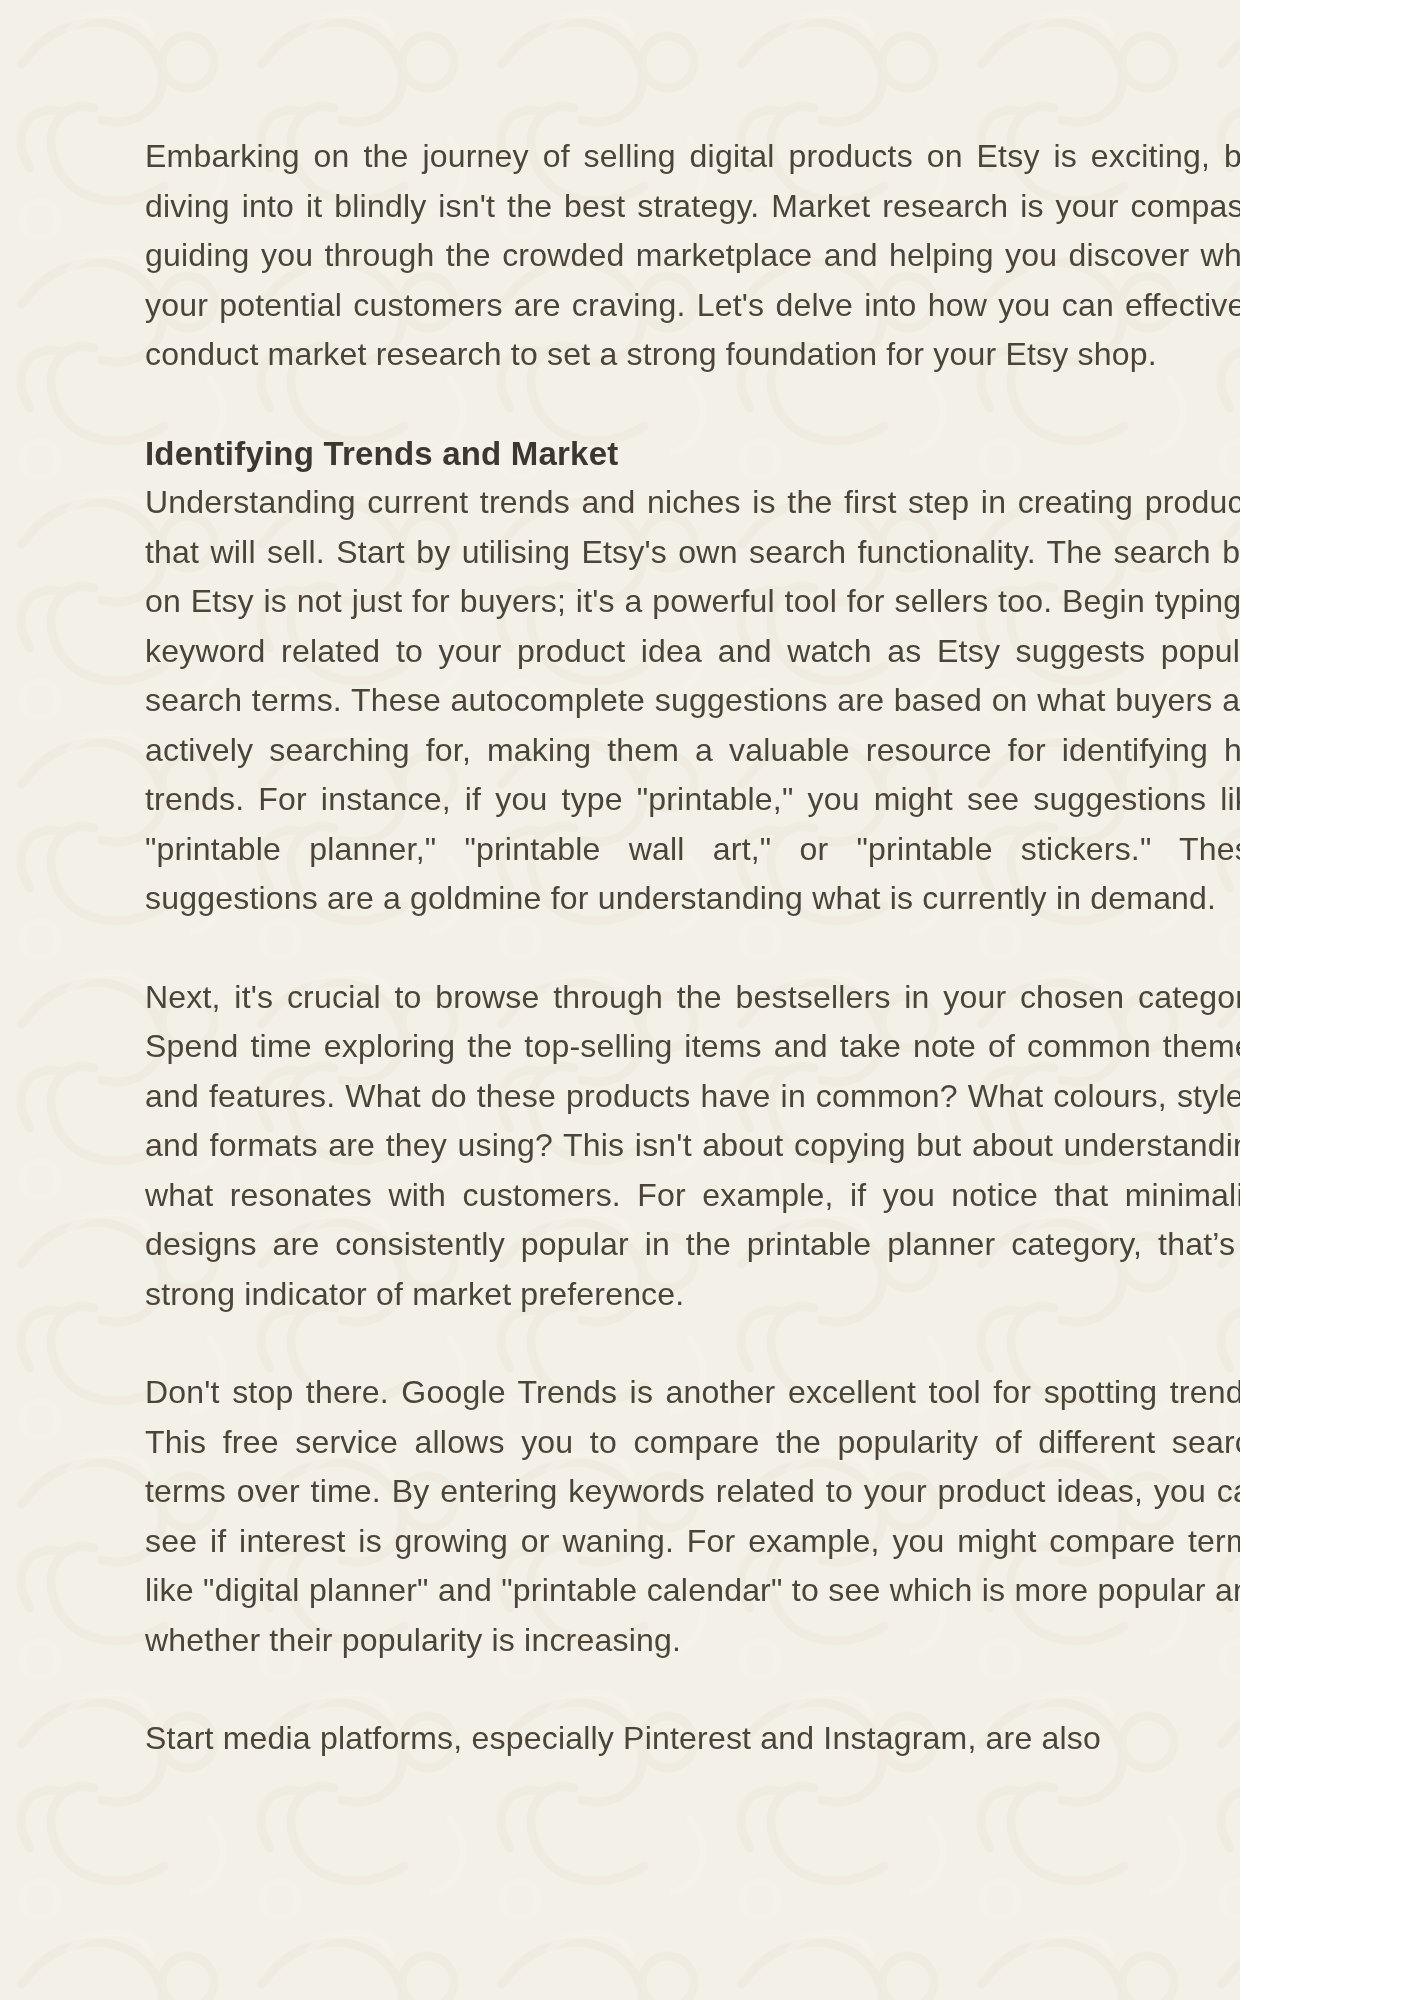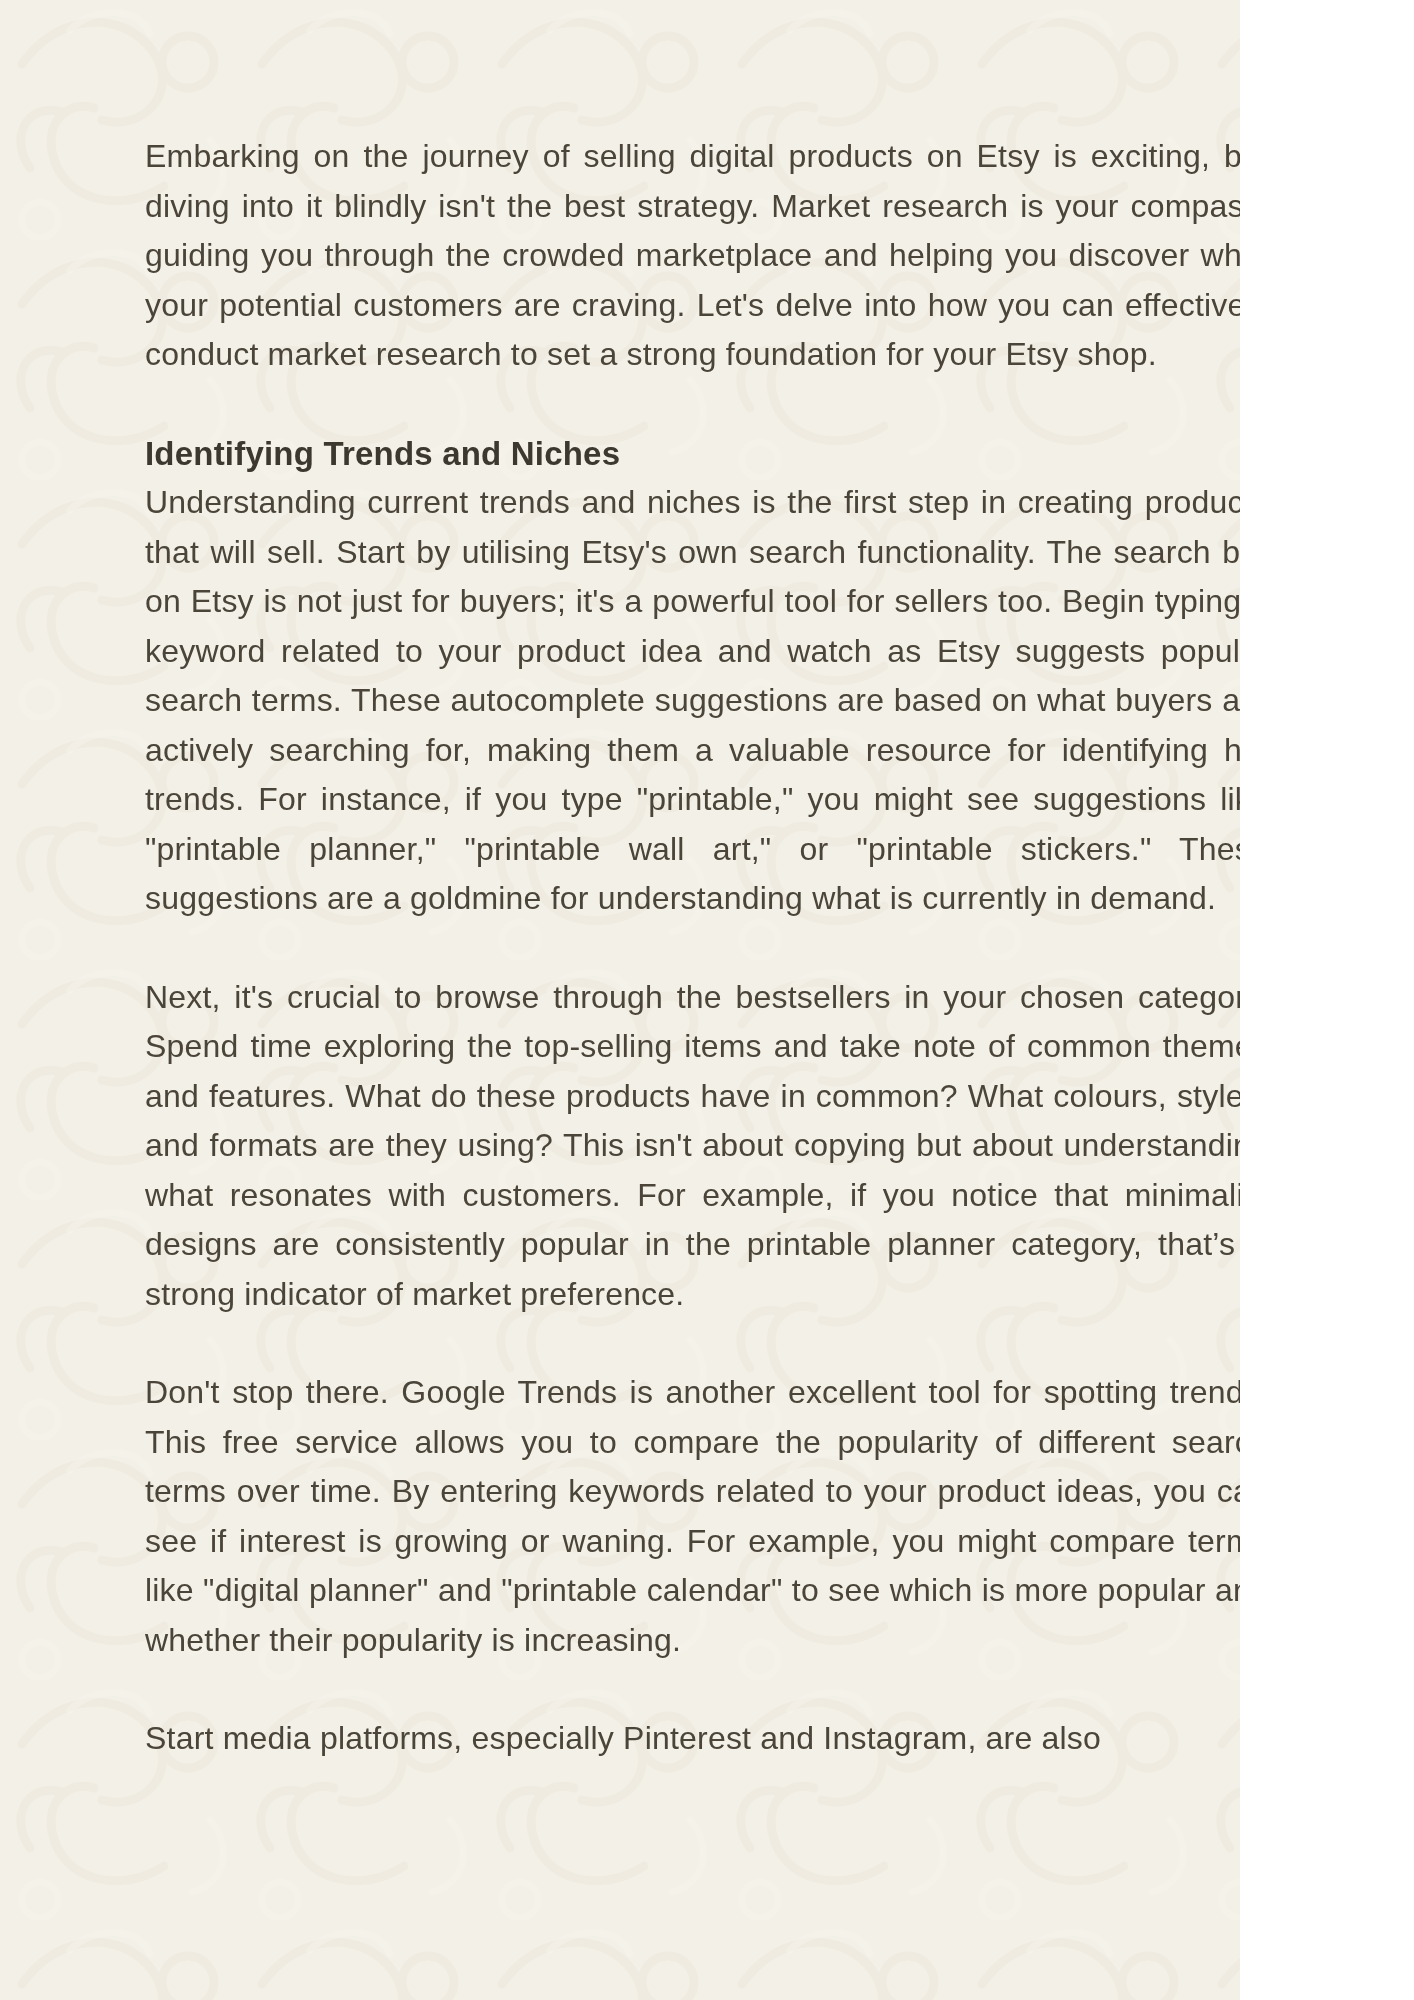--- a/index.html
+++ b/index.html
@@ -69,21 +69,21 @@
           <circle cx="40" cy="220" r="18"></circle>
         </g>
       </pattern>
     </defs>
     <rect width="1414" height="2000" fill="url(#damask)"></rect>
   </svg>
 
   <div class="content">
     <p>Embarking on the journey of selling digital products on Etsy is exciting, but diving into it blindly isn't the best strategy. Market research is your compass, guiding you through the crowded marketplace and helping you discover what your potential customers are craving. Let's delve into how you can effectively conduct market research to set a strong foundation for your Etsy shop.</p>
 
-    <h2>Identifying Trends and Niches</h2>
+    <h2>Identifying Trends and Market</h2>
 
     <p>Understanding current trends and niches is the first step in creating products that will sell. Start by utilising Etsy's own search functionality. The search bar on Etsy is not just for buyers; it's a powerful tool for sellers too. Begin typing a keyword related to your product idea and watch as Etsy suggests popular search terms. These autocomplete suggestions are based on what buyers are actively searching for, making them a valuable resource for identifying hot trends. For instance, if you type "printable," you might see suggestions like "printable planner," "printable wall art," or "printable stickers." These suggestions are a goldmine for understanding what is currently in demand.</p>
 
     <p>Next, it's crucial to browse through the bestsellers in your chosen category. Spend time exploring the top-selling items and take note of common themes and features. What do these products have in common? What colours, styles, and formats are they using? This isn't about copying but about understanding what resonates with customers. For example, if you notice that minimalist designs are consistently popular in the printable planner category, that’s a strong indicator of market preference.</p>
 
     <p>Don't stop there. Google Trends is another excellent tool for spotting trends. This free service allows you to compare the popularity of different search terms over time. By entering keywords related to your product ideas, you can see if interest is growing or waning. For example, you might compare terms like "digital planner" and "printable calendar" to see which is more popular and whether their popularity is increasing.</p>
 
     <p class="last">Start media platforms, especially Pinterest and Instagram, are also</p>
   </div>
 

